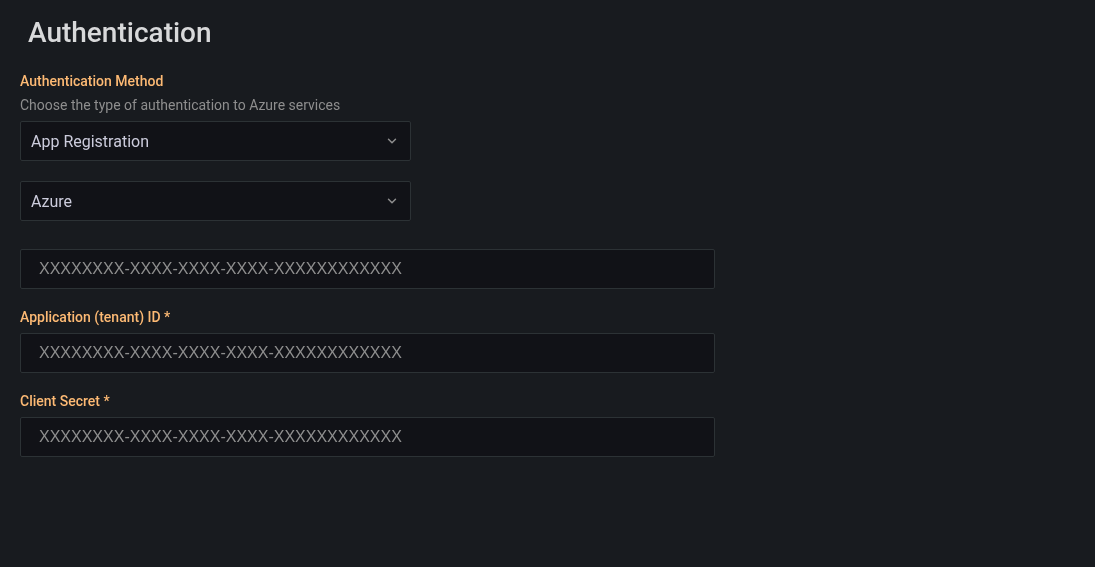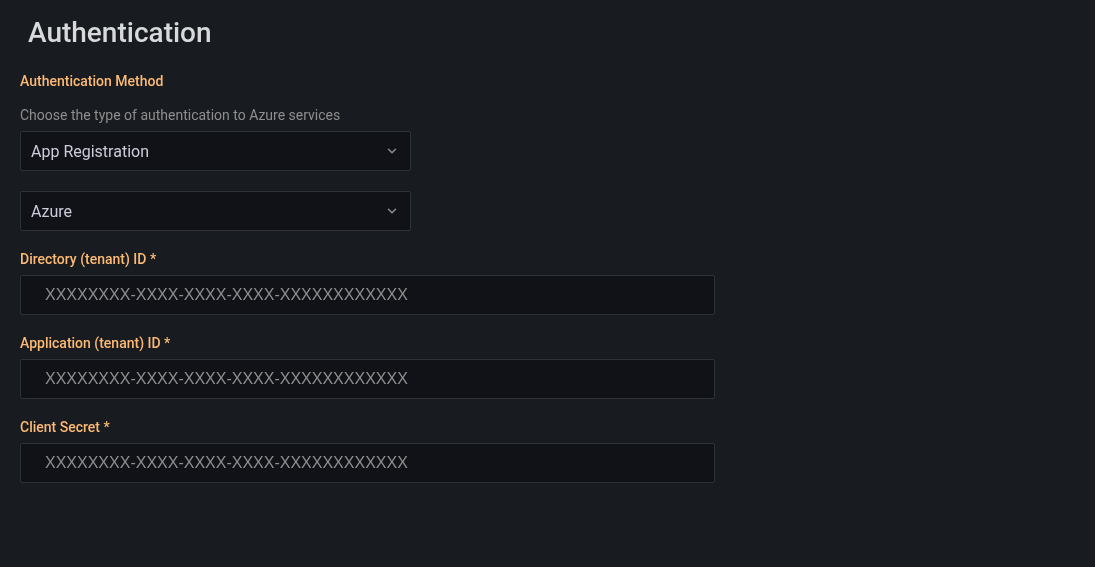--- a/index.html
+++ b/index.html
@@ -29,21 +29,21 @@
     .field-label {
       font-size: 14px;
       font-weight: 500;
       color: #fdba74;
       margin-bottom: 0px;
       display: block;
     }
     .field-description {
       font-size: 14px;
       color: #8e8e8e;
-      margin-top: 18px;
+      margin-top: 8px;
       margin-bottom: 8px;
       display: block;
     }
     .select-wrapper {
       position: relative;
       width: 391px;
       margin-top: 8px;
     }
     .select-input {
       width: 100%;
@@ -72,21 +72,21 @@
       height: 14px;
       display: block;
     }
     .text-input {
       width: 695px;
       background-color: #111217;
       border: 1px solid #2c3235;
       border-radius: 2px;
       color: #ccccdc;
       font-size: 16px;
-      padding: 9px 24px;
+      padding: 9px 18px;
       height: 40px;
       margin-top: 8px;
       outline: none;
     }
     .text-input::placeholder {
       color: #8e8e8e;
     }
   </style>
 </head>
 <body>
@@ -115,21 +115,20 @@
     </div>
     <span class="chevron-icon">
       <svg viewBox="0 0 24 24" fill="none" stroke="currentColor" stroke-width="2.5" stroke-linecap="round" stroke-linejoin="round">
           <polyline points="6 9 12 15 18 9"></polyline>
         </svg>
     </span>
   </div>
 </div>
 
 <div class="field-group">
-  <span class="field-label">Directory (tenant) ID *</span>
   <input type="text" class="text-input" placeholder="XXXXXXXX-XXXX-XXXX-XXXX-XXXXXXXXXXXX" style="">
 </div>
 
 <div class="field-group">
   <span class="field-label">Application (tenant) ID *</span>
   <input type="text" class="text-input" placeholder="XXXXXXXX-XXXX-XXXX-XXXX-XXXXXXXXXXXX" style="">
 </div>
 
 <div class="field-group">
   <span class="field-label">Client Secret *</span>

